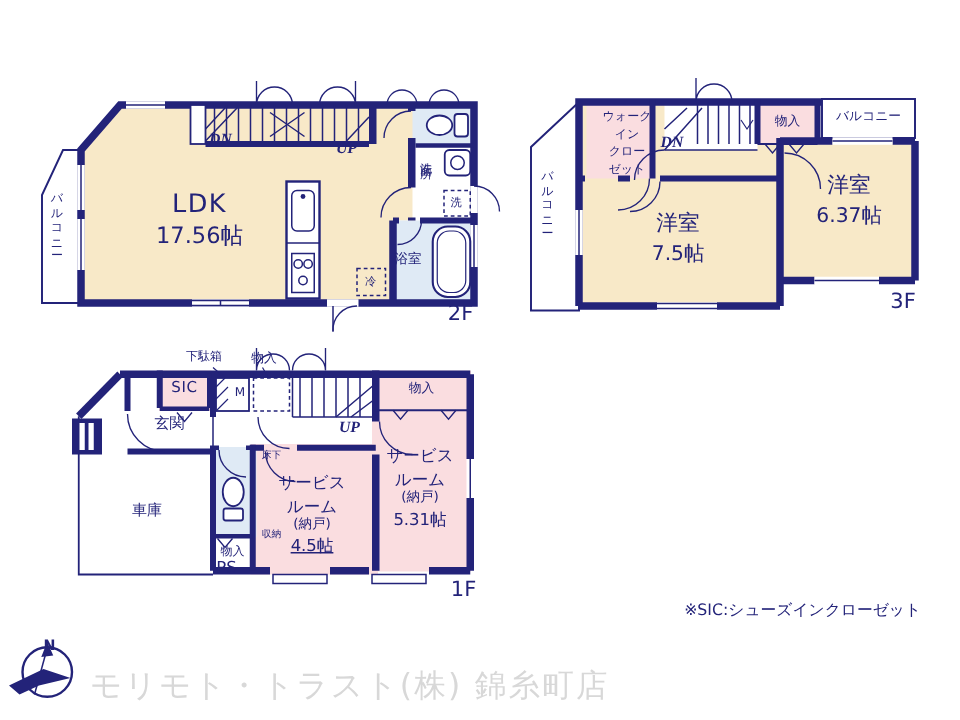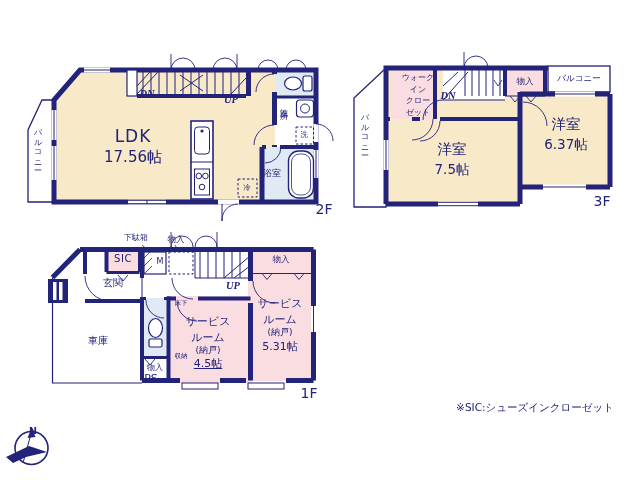--- a/index.html
+++ b/index.html
@@ -210,21 +210,21 @@
 
 <span class="L V" style="left:33px;top:123px;font-size:8px;">バルコニー</span>
 <span class="L C" style="left:133px;top:128px;font-size:17px;letter-spacing:1px;">LDK</span>
 <span class="L C" style="left:133px;top:150px;font-size:15px;">17.56帖</span>
 <span class="L C dn" style="left:147px;top:89px;">DN</span>
 <span class="L C dn" style="left:231px;top:95px;">UP</span>
 <span class="L V" style="left:279px;top:102px;font-size:8px;">洗面所</span>
 <span class="L C" style="left:304px;top:131px;font-size:7.5px;">洗</span>
 <span class="L C" style="left:272px;top:169px;font-size:9px;">浴室</span>
 <span class="L C" style="left:247px;top:184px;font-size:7.5px;">冷</span>
-<span class="L C" style="left:307px;top:202px;font-size:14px;margin-left:17px;">2F</span>
+<span class="L C" style="left:307px;top:202px;font-size:14px;">2F</span>
 
 <span class="L V" style="left:360px;top:108px;font-size:8px;">バルコニー</span>
 <div class="L C wic" style="left:413px;top:72px;width:44px;">
   <span>ウォーク</span>
   <span>イン</span>
   <span>クロー</span>
   <span>ゼット</span>
 </div>
 <span class="L C dn" style="left:448px;top:91px;">DN</span>
 <span class="L C" style="left:525px;top:77px;font-size:8.5px;">物入</span>
@@ -254,14 +254,15 @@
 <span class="L C" style="left:280px;top:298px;font-size:11px;">サービス</span>
 <span class="L C" style="left:280px;top:314px;font-size:11px;">ルーム</span>
 <span class="L C" style="left:280px;top:328px;font-size:9px;">(納戸)</span>
 <span class="L C" style="left:280px;top:341px;font-size:11px;">5.31帖</span>
 <span class="L C" style="left:155px;top:364px;font-size:8px;">物入</span>
 <span class="L C" style="left:151px;top:373px;font-size:11px;">PS</span>
 <span class="L C" style="left:309px;top:386px;font-size:14px;">1F</span>
 
 <span class="L" style="right:26px;top:402px;font-size:10.5px;">※SIC:シューズインクローゼット</span>
 <span class="L C" style="left:33px;top:426px;font-size:9.5px;font-weight:bold;">N</span>
+<span class="L watermark" style="left:60px;top:447px;">モリモト・トラスト(株) 錦糸町店</span>
 
 </div>
 
 </body></html>

